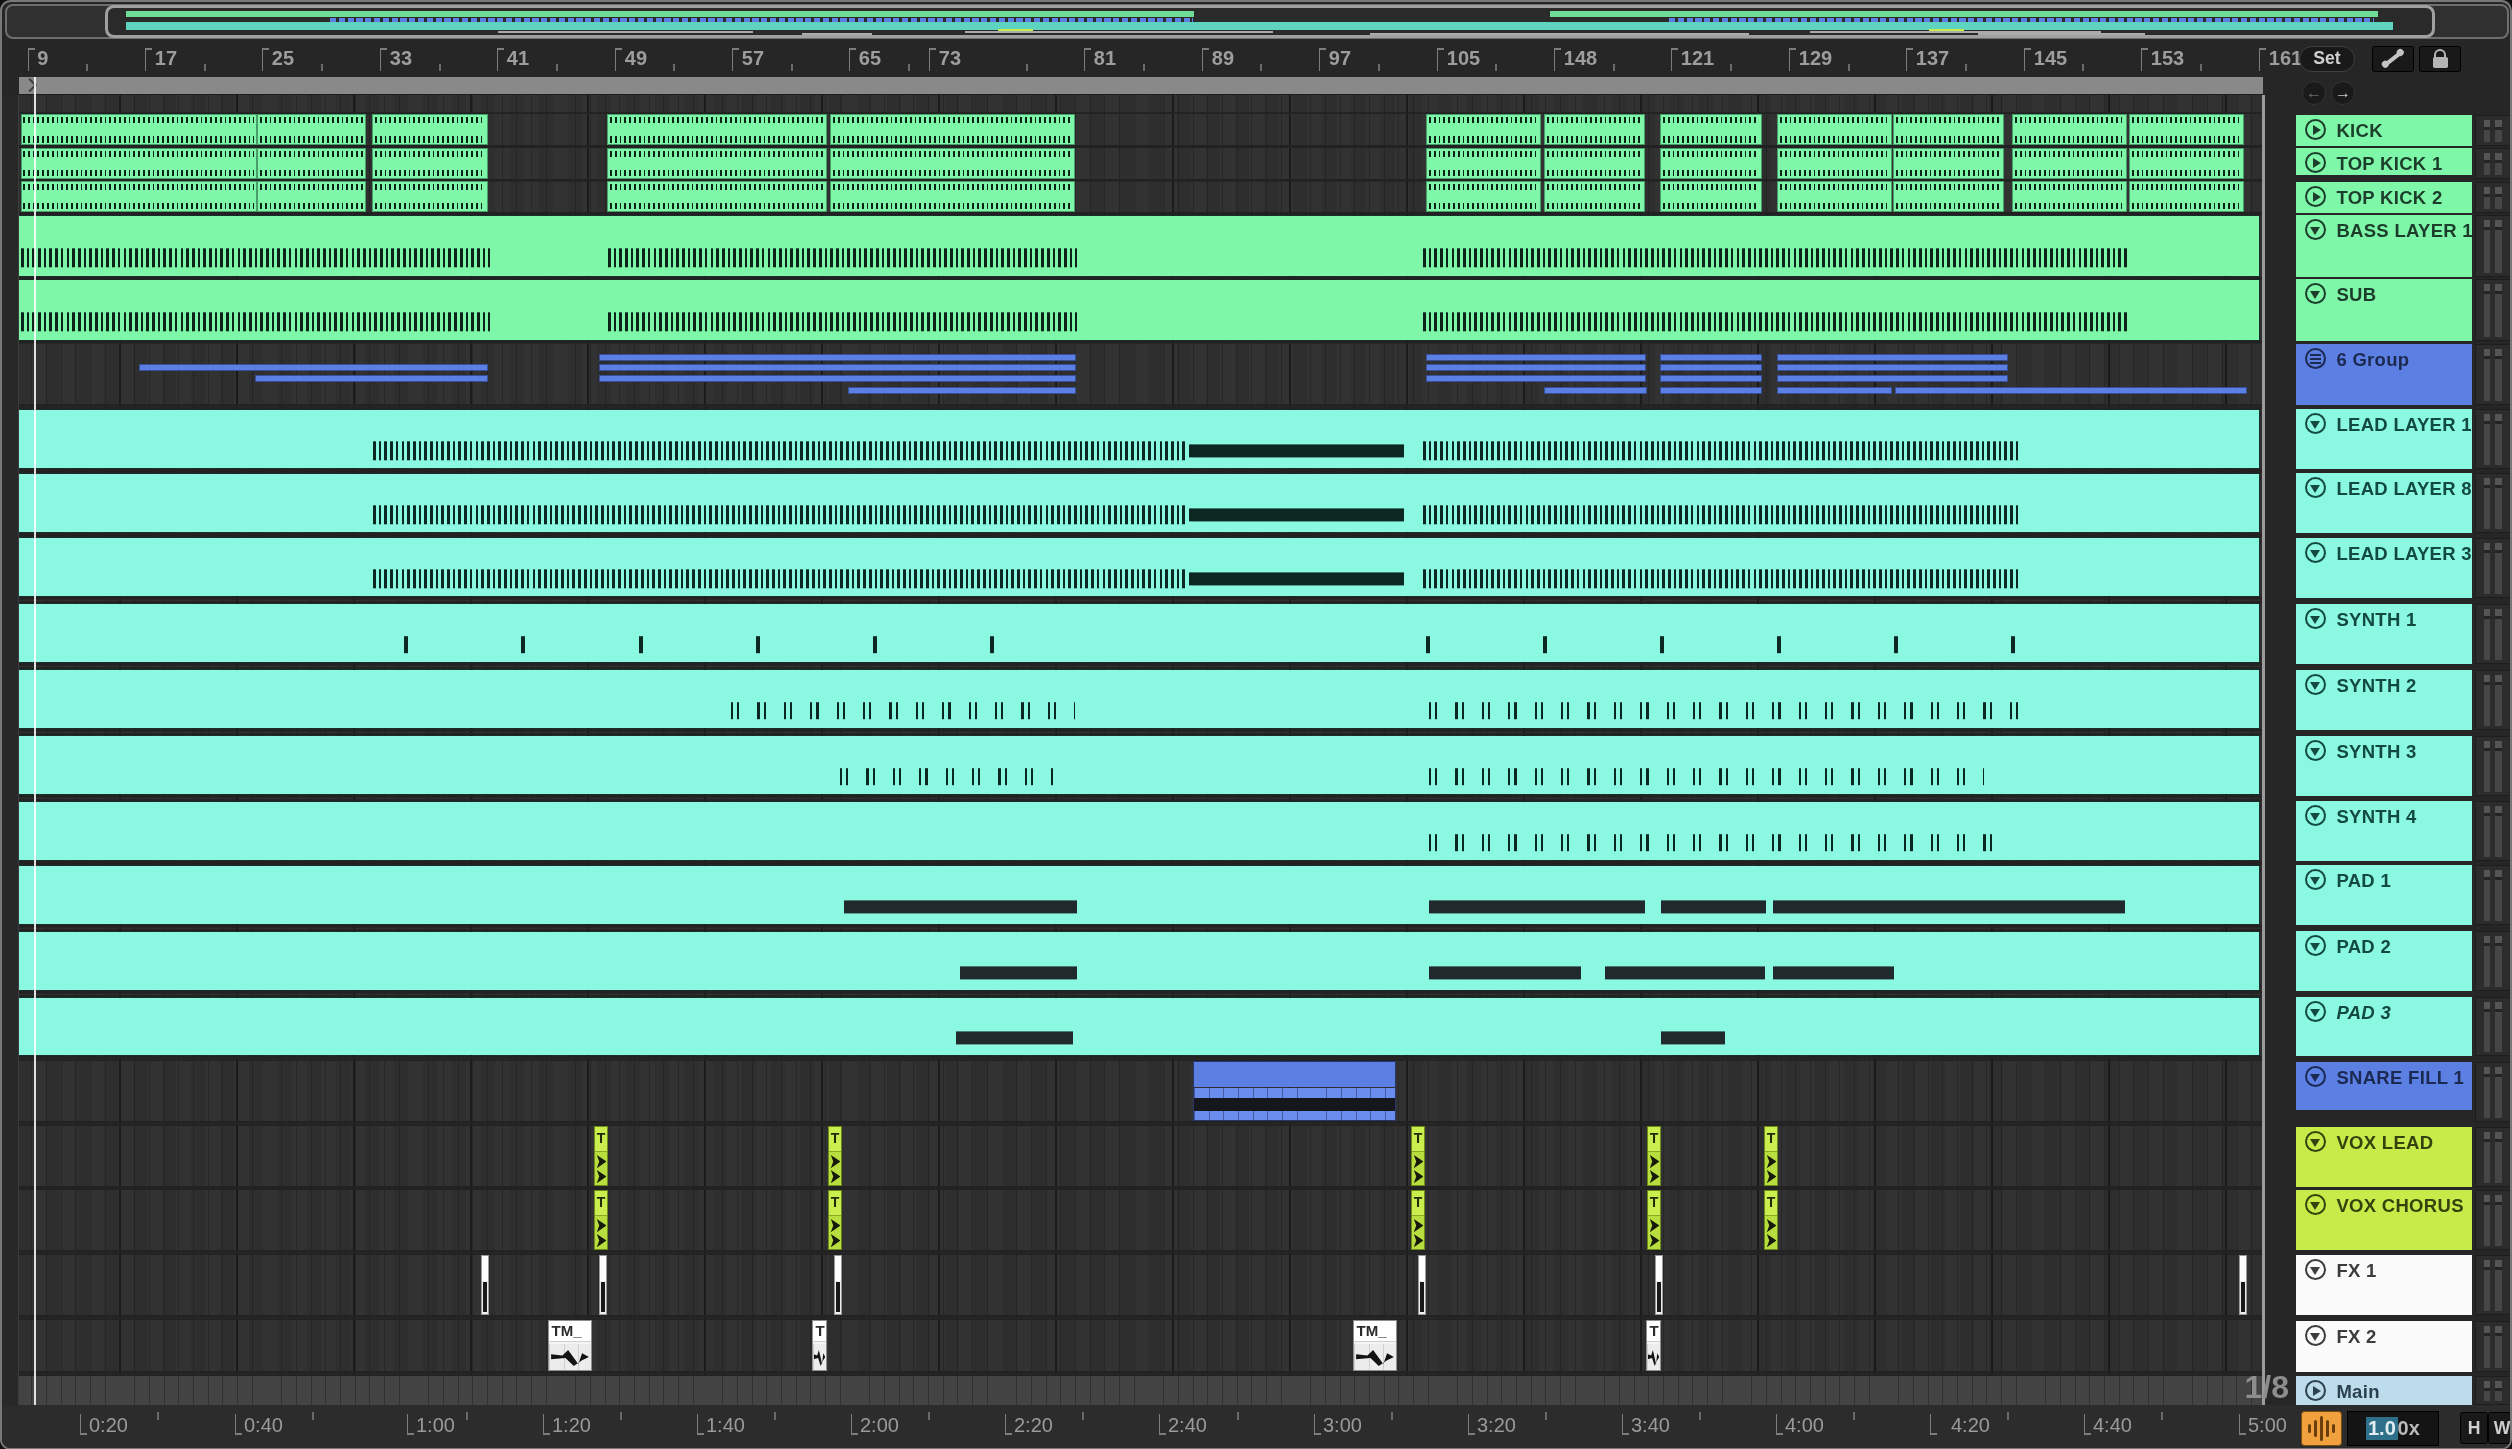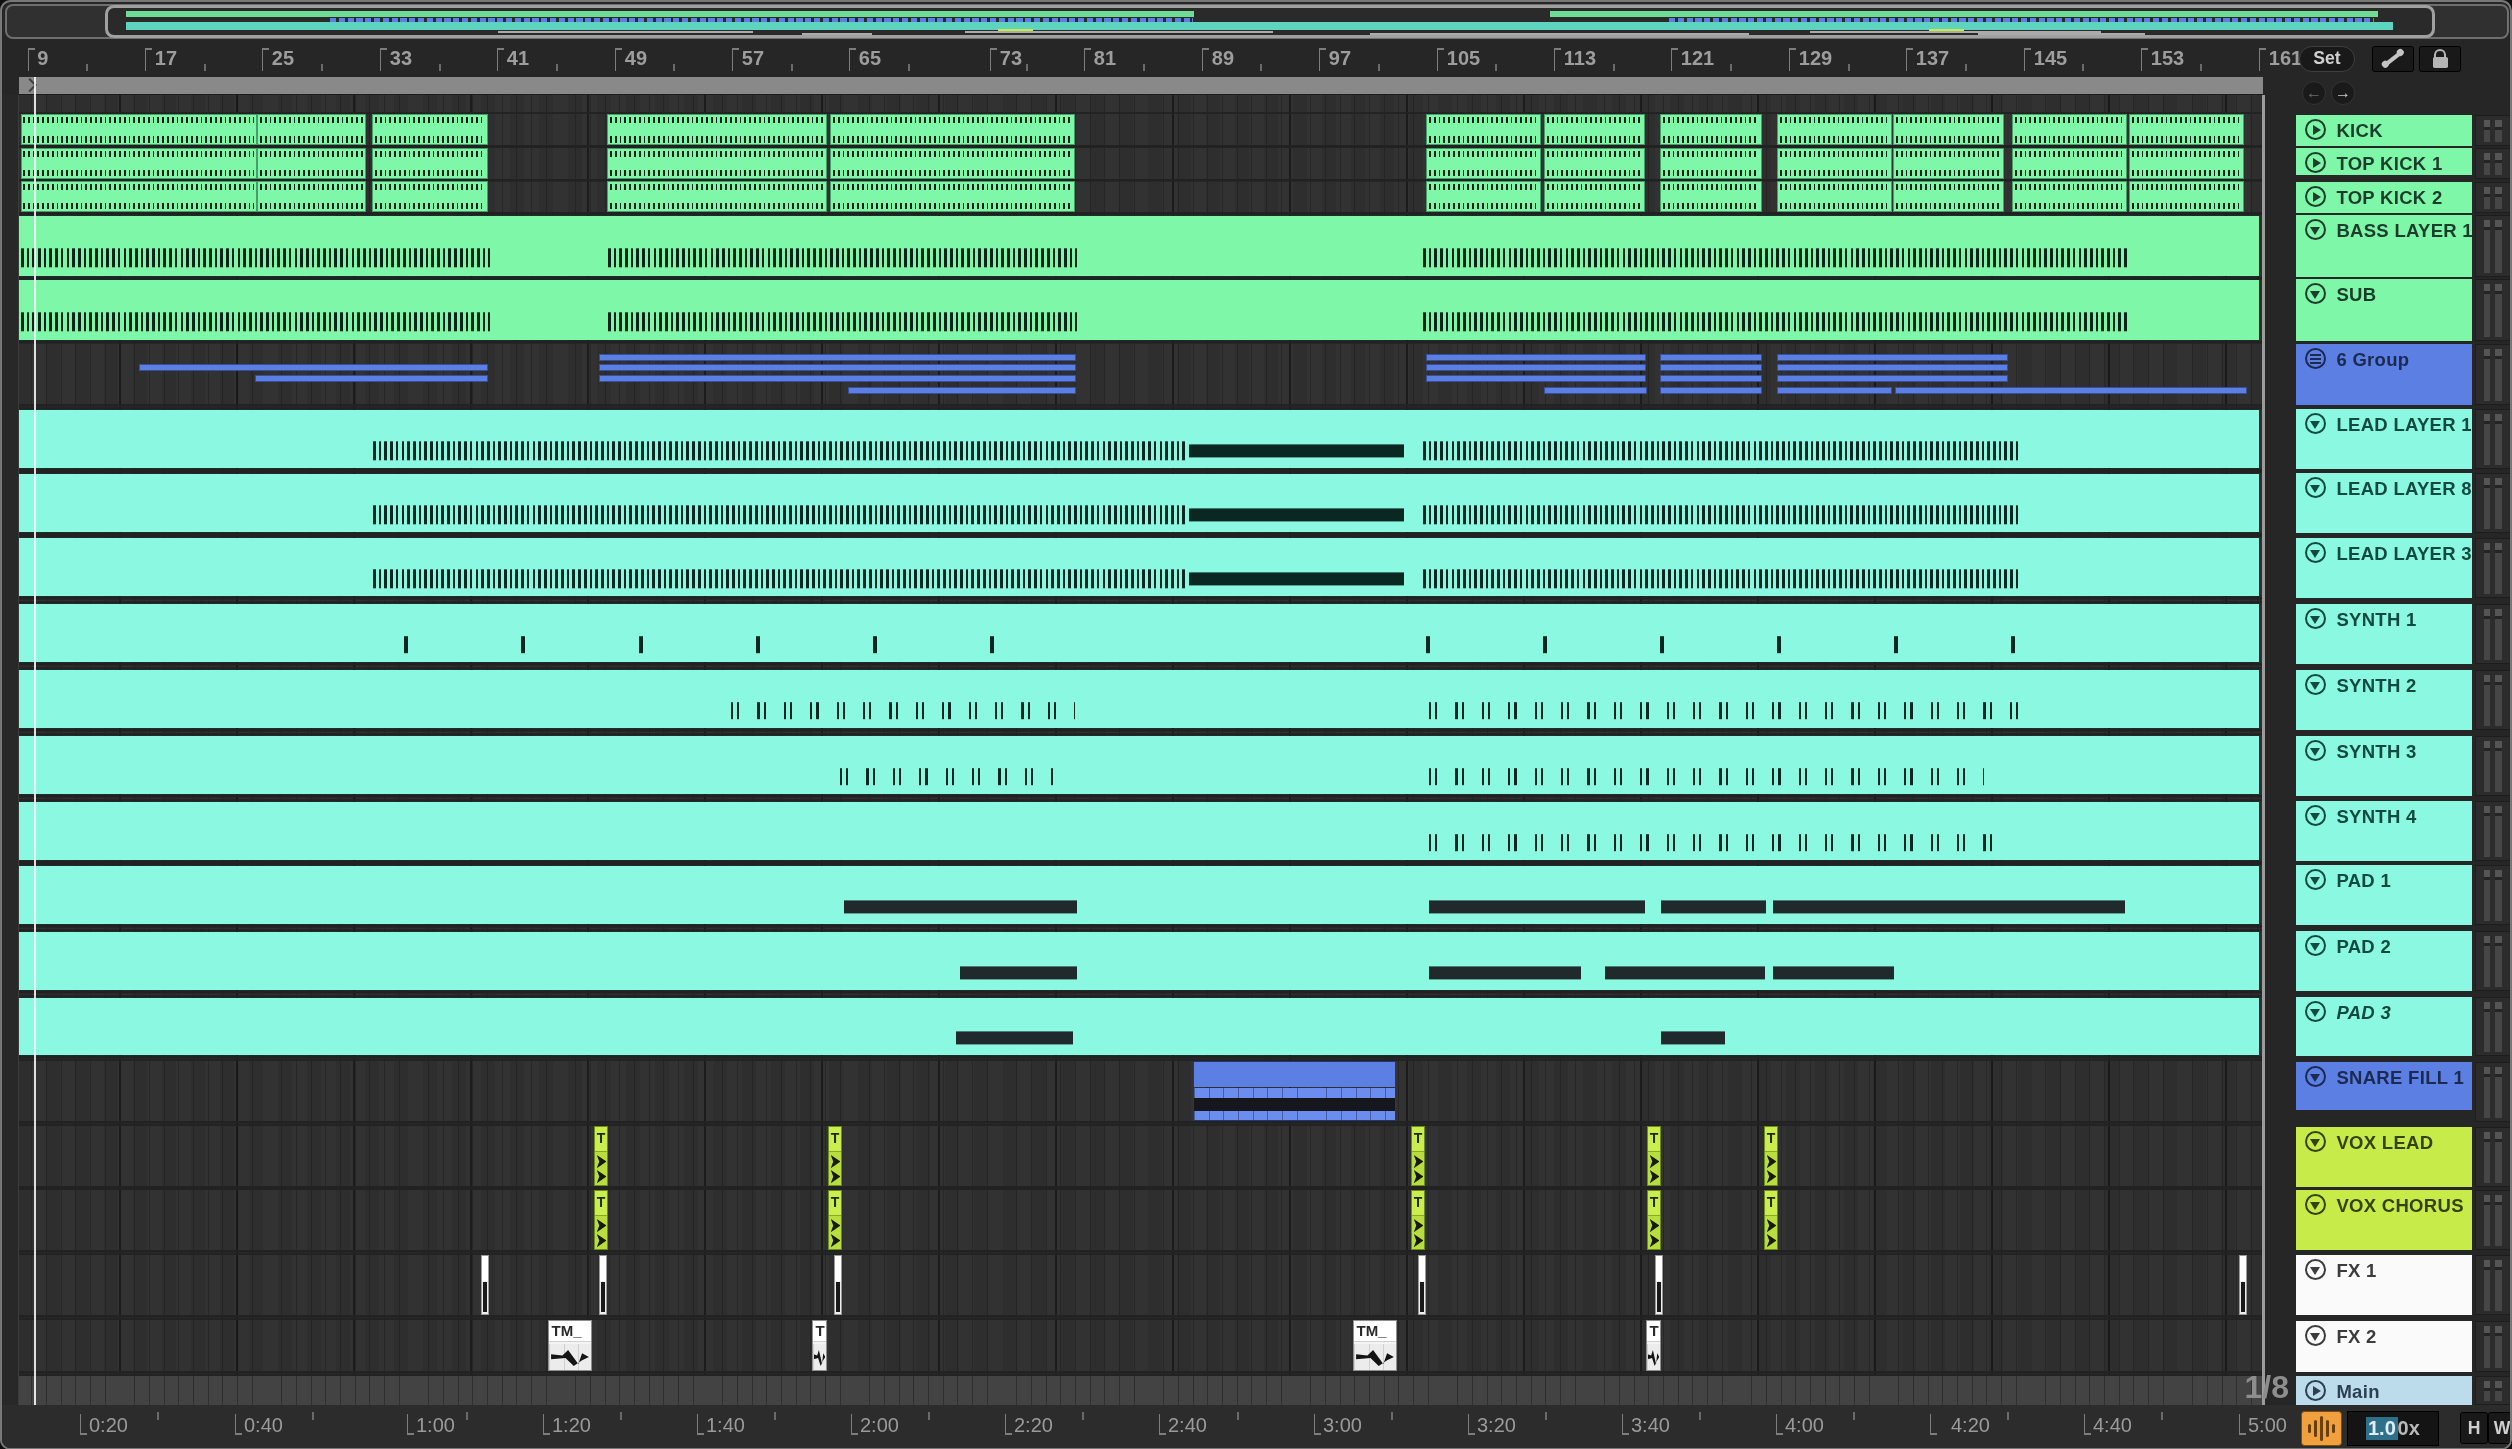--- a/index.html
+++ b/index.html
@@ -149,31 +149,31 @@
       <div class="bar-num" style="left: 378px;">33</div>
       <div class="bar-mid" style="left: 437px;"></div>
       <div class="bar-num" style="left: 495px;">41</div>
       <div class="bar-mid" style="left: 554px;"></div>
       <div class="bar-num" style="left: 613px;">49</div>
       <div class="bar-mid" style="left: 671px;"></div>
       <div class="bar-num" style="left: 730px;">57</div>
       <div class="bar-mid" style="left: 789px;"></div>
       <div class="bar-num" style="left: 847px;">65</div>
       <div class="bar-mid" style="left: 906px;"></div>
-      <div class="bar-num" style="left: 988px;">73</div>
+      <div class="bar-num" style="left: 927px;">73</div>
       <div class="bar-mid" style="left: 1024px;"></div>
       <div class="bar-num" style="left: 1082px;">81</div>
       <div class="bar-mid" style="left: 1141px;"></div>
       <div class="bar-num" style="left: 1200px;">89</div>
       <div class="bar-mid" style="left: 1258px;"></div>
       <div class="bar-num" style="left: 1317px;">97</div>
       <div class="bar-mid" style="left: 1376px;"></div>
       <div class="bar-num" style="left: 1435px;">105</div>
       <div class="bar-mid" style="left: 1493px;"></div>
-      <div class="bar-num" style="left: 1552px;">113</div>
+      <div class="bar-num" style="left: 1552px;">148</div>
       <div class="bar-mid" style="left: 1611px;"></div>
       <div class="bar-num" style="left: 1669px;">121</div>
       <div class="bar-mid" style="left: 1728px;"></div>
       <div class="bar-num" style="left: 1787px;">129</div>
       <div class="bar-mid" style="left: 1846px;"></div>
       <div class="bar-num" style="left: 1904px;">137</div>
       <div class="bar-mid" style="left: 1963px;"></div>
       <div class="bar-num" style="left: 2022px;">145</div>
       <div class="bar-mid" style="left: 2080px;"></div>
       <div class="bar-num" style="left: 2139px;">153</div>

